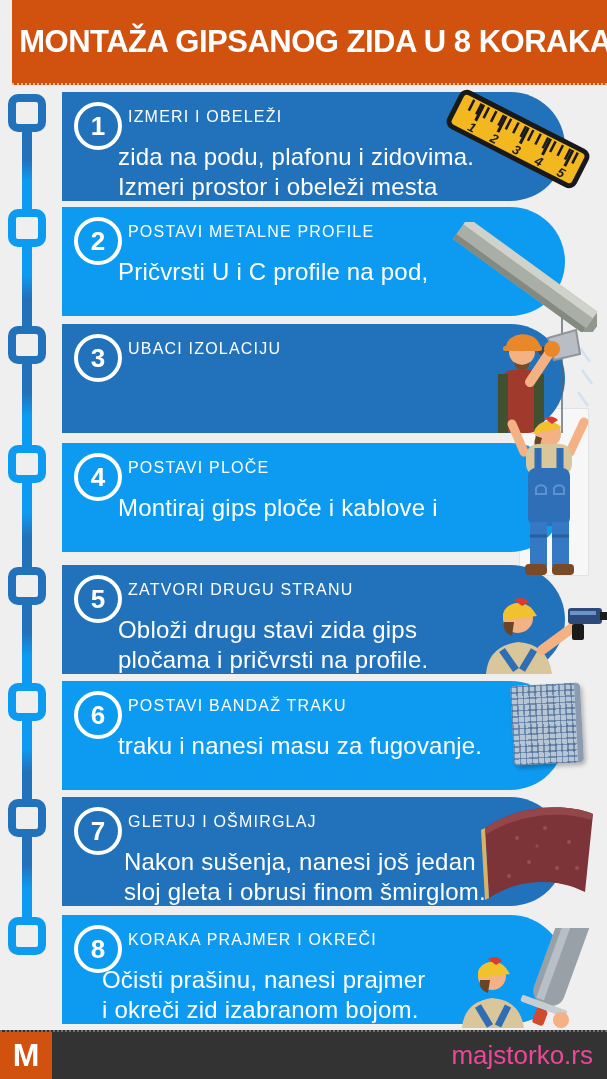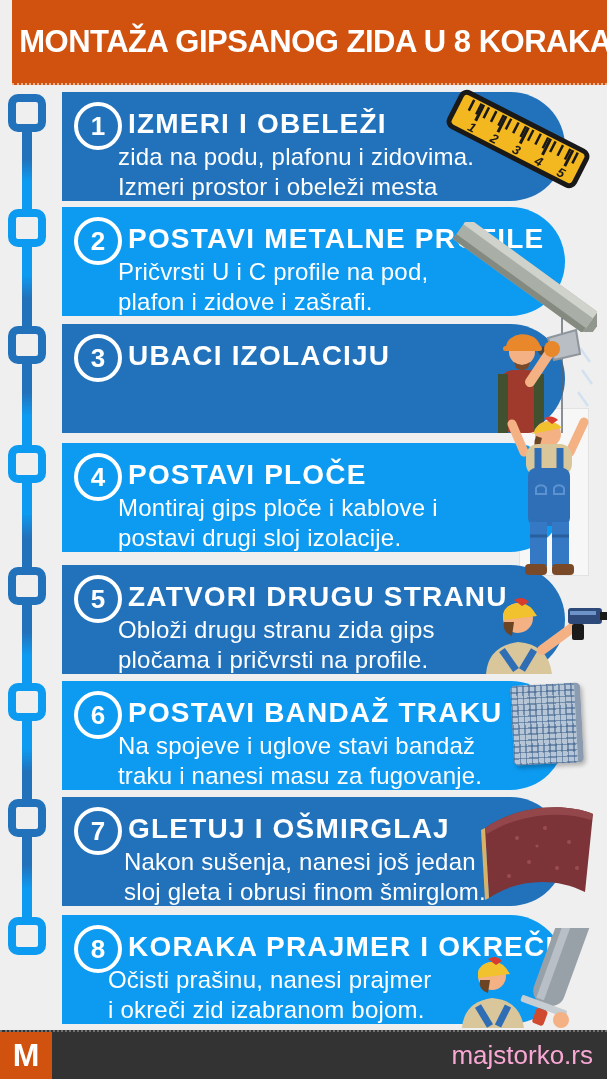--- a/index.html
+++ b/index.html
@@ -32,30 +32,30 @@
     background:#2272bb;border-radius:0 55px 55px 0;color:#fff;z-index:3;
   }
   .step.light{background:#0d9bf2;}
   .num{
     position:absolute;left:12px;top:10px;width:40px;height:40px;
     border:4px solid #fff;border-radius:50%;
     display:flex;align-items:center;justify-content:center;
     font-weight:bold;font-size:26px;
   }
   .title{
-    position:absolute;left:66px;top:16px;font-weight:bold;font-size:28px;
+    position:absolute;left:66px;top:16px;font-weight:normal;font-size:16px;
     letter-spacing:1.2px;white-space:nowrap;
   }
   .body{
     position:absolute;left:56px;top:50px;font-size:24px;line-height:30px;
     letter-spacing:.2px;white-space:nowrap;
   }
   .step-3 .body{left:78px;}
   .step-7 .body{left:62px;}
-  .step-8 .body{left:46px;}
+  .step-8 .body{left:40px;}
   
   .icon{position:absolute;z-index:4;pointer-events:none;}
   .mesh{
     width:64px;height:80px;border-radius:5px;transform:rotate(-3deg);
     background-color:#b7c6d6;border-right:6px solid #8b9cb0;
     background-image:
       repeating-linear-gradient(0deg, rgba(60,95,140,.55) 0 1.5px, transparent 1.5px 6px),
       repeating-linear-gradient(90deg, rgba(60,95,140,.55) 0 1.5px, transparent 1.5px 6px);
     box-shadow:2px 3px 4px rgba(0,0,0,.25);
   }
@@ -68,21 +68,21 @@
     position:absolute;left:0;top:1030px;width:607px;height:49px;background:#333;
     border-top:2px dotted rgba(255,255,255,.3);box-sizing:border-box;
     display:flex;align-items:center;z-index:6;
   }
   .logo-box{
     width:52px;height:47px;background:#d1510e;color:#fff;
     display:flex;align-items:center;justify-content:center;
     font-size:32px;font-weight:bold;
   }
   .site{
-    margin-left:auto;margin-right:14px;color:#f9a8d4;font-size:26px;
+    margin-left:auto;margin-right:14px;color:#ec4899;font-size:26px;
   }
 </style>
 </head>
 <body>
 
 <div class="canvas">
 
   <div class="header">
     <h1>MONTAŽA GIPSANOG ZIDA U 8 KORAKA</h1>
   </div>
@@ -113,52 +113,49 @@
       <div>zida na podu, plafonu i zidovima.</div>
         <div>Izmeri prostor i obeleži mesta</div>
     </div>
   </div>
 
   <div class="step light step-2" style="top:207px">
     <div class="num">2</div>
     <div class="title">POSTAVI METALNE PROFILE</div>
     <div class="body">
       <div>Pričvrsti U i C profile na pod,</div>
-        <div>plafon i zidove i zašrafi.</div>
     </div>
   </div>
 
   <div class="step step-3" style="top:324px">
     <div class="num">3</div>
     <div class="title">UBACI IZOLACIJU</div>
   </div>
 
   <div class="step light step-4" style="top:443px">
     <div class="num">4</div>
     <div class="title">POSTAVI PLOČE</div>
     <div class="body">
       <div>Montiraj gips ploče i kablove i</div>
-        <div>postavi drugi sloj izolacije.</div>
     </div>
   </div>
 
   <div class="step step-5" style="top:565px">
     <div class="num">5</div>
     <div class="title">ZATVORI DRUGU STRANU</div>
     <div class="body">
-      <div>Obloži drugu stranu zida gips</div>
+      <div>Obloži drugu stavi zida gips</div>
         <div>pločama i pričvrsti na profile.</div>
     </div>
   </div>
 
   <div class="step light step-6" style="top:681px">
     <div class="num">6</div>
     <div class="title">POSTAVI BANDAŽ TRAKU</div>
     <div class="body">
-      <div>Na spojeve i uglove stavi bandaž</div>
         <div>traku i nanesi masu za fugovanje.</div>
     </div>
   </div>
 
   <div class="step step-7" style="top:797px">
     <div class="num">7</div>
     <div class="title">GLETUJ I OŠMIRGLAJ</div>
     <div class="body">
       <div>Nakon sušenja, nanesi još jedan</div>
         <div>sloj gleta i obrusi finom šmirglom.</div>

